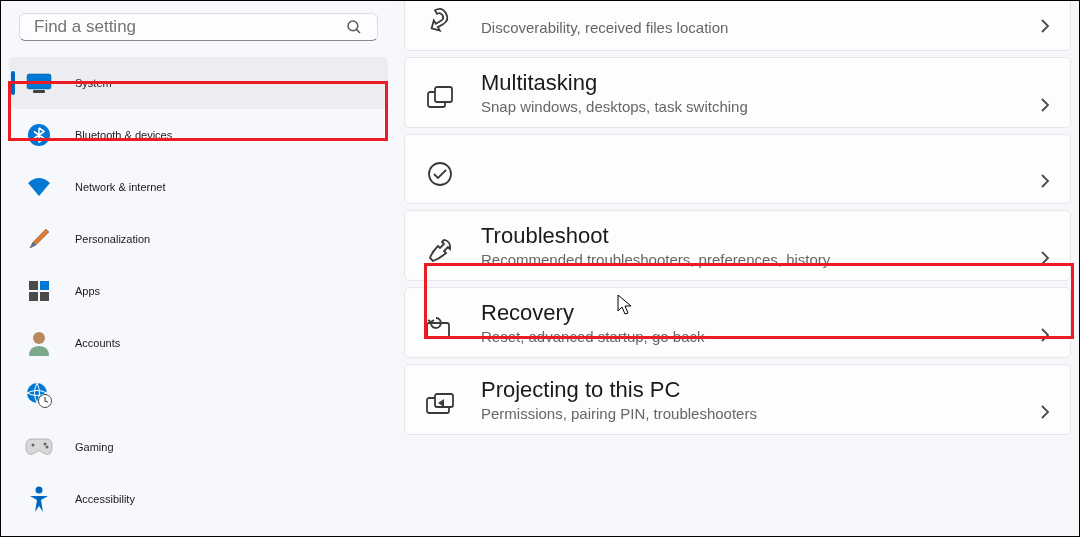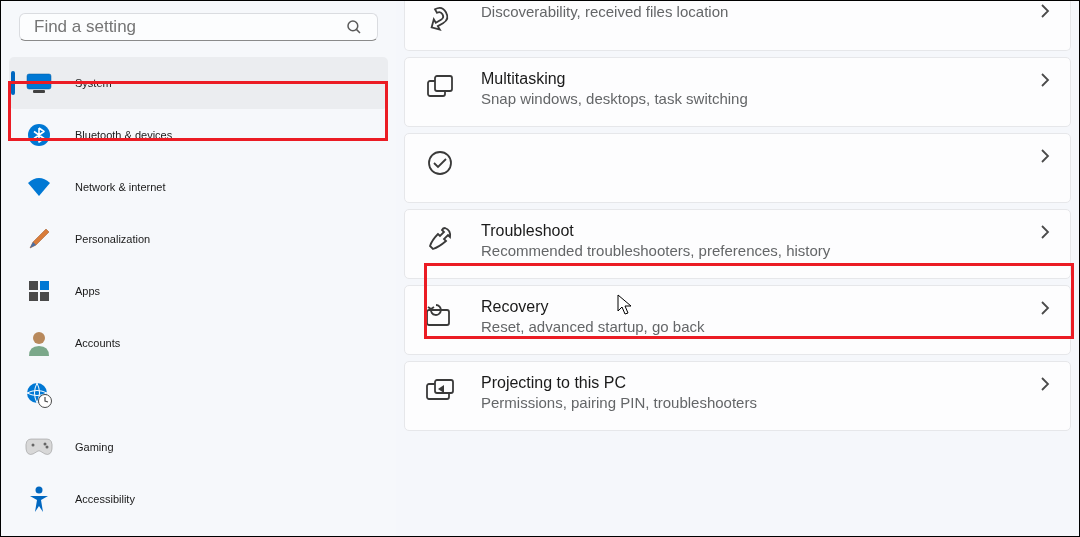--- a/index.html
+++ b/index.html
@@ -8,24 +8,24 @@
 .search-wrap { padding: 0 10px 16px 10px; }
 .search-box { display: flex; align-items: center; height: 28px; background: #fcfdfe; border: 1px solid #dadce0; border-bottom: 1.5px solid #8a8a8a; border-radius: 6px; padding: 0 14px; color: #5c5f62; font-size: 17px; }
 .search-box input { flex: 1; border: none; background: transparent; font-size: 17px; color: #5c5f62; outline: none; }
 .nav { list-style: none; }
 .nav-item { display: flex; align-items: center; height: 52px; padding: 0 16px; border-radius: 5px; cursor: pointer; font-size: 11px; color: #1a1a1a; }
 .nav-item.selected { background: #ebedf0; position: relative; }
 .nav-item.selected::before { content: ""; position: absolute; left: 2px; top: 14px; bottom: 14px; width: 4px; background: #0067c0; border-radius: 2px; }
 .nav-item .nav-ico { width: 28px; height: 28px; margin-right: 22px; display: flex; align-items: center; justify-content: center; }
 .highlight-red { position: absolute; border: 3px solid #eb1c24; pointer-events: none; }
 .main { flex: 1; padding: 0 8px; overflow: hidden; }
-.card { display: flex; align-items: flex-start; background: #fdfdfe; border: 1px solid #e6e7ea; border-radius: 5px; margin: 6px 0; padding: 12px 18px; cursor: pointer; min-height: 70px; }
+.card { display: flex; align-items: flex-end; background: #fdfdfe; border: 1px solid #e6e7ea; border-radius: 5px; margin: 6px 0; padding: 12px 18px; cursor: pointer; min-height: 70px; }
 .card.top-cut { border-top-left-radius: 0; border-top-right-radius: 0; margin-top: 0; border-top: none; padding-top: 0; min-height: 50px; padding-bottom: 14px; }
 .card .card-ico { width: 34px; height: 34px; display: flex; align-items: center; justify-content: center; margin-right: 24px; color: #3a3a3a; }
-.card .card-text .title { font-size: 16px; color: #1a1a1a; }
+.card .card-text .title { font-size: 22px; color: #1a1a1a; }
 .card .card-text .sub { font-size: 15px; color: #646668; margin-top: 2px; }
 .card .chev { margin-left: auto; color: #4a4a4a; }
 .wrap-rel { position: relative; }
 .cursor { position: absolute; width: 18px; height: 22px; pointer-events: none; }
 svg { display: block; }
 </style>
 </head>
 <body>
 
 <div class="wrap-rel" style="display:flex; width:100%; height:100%;">

